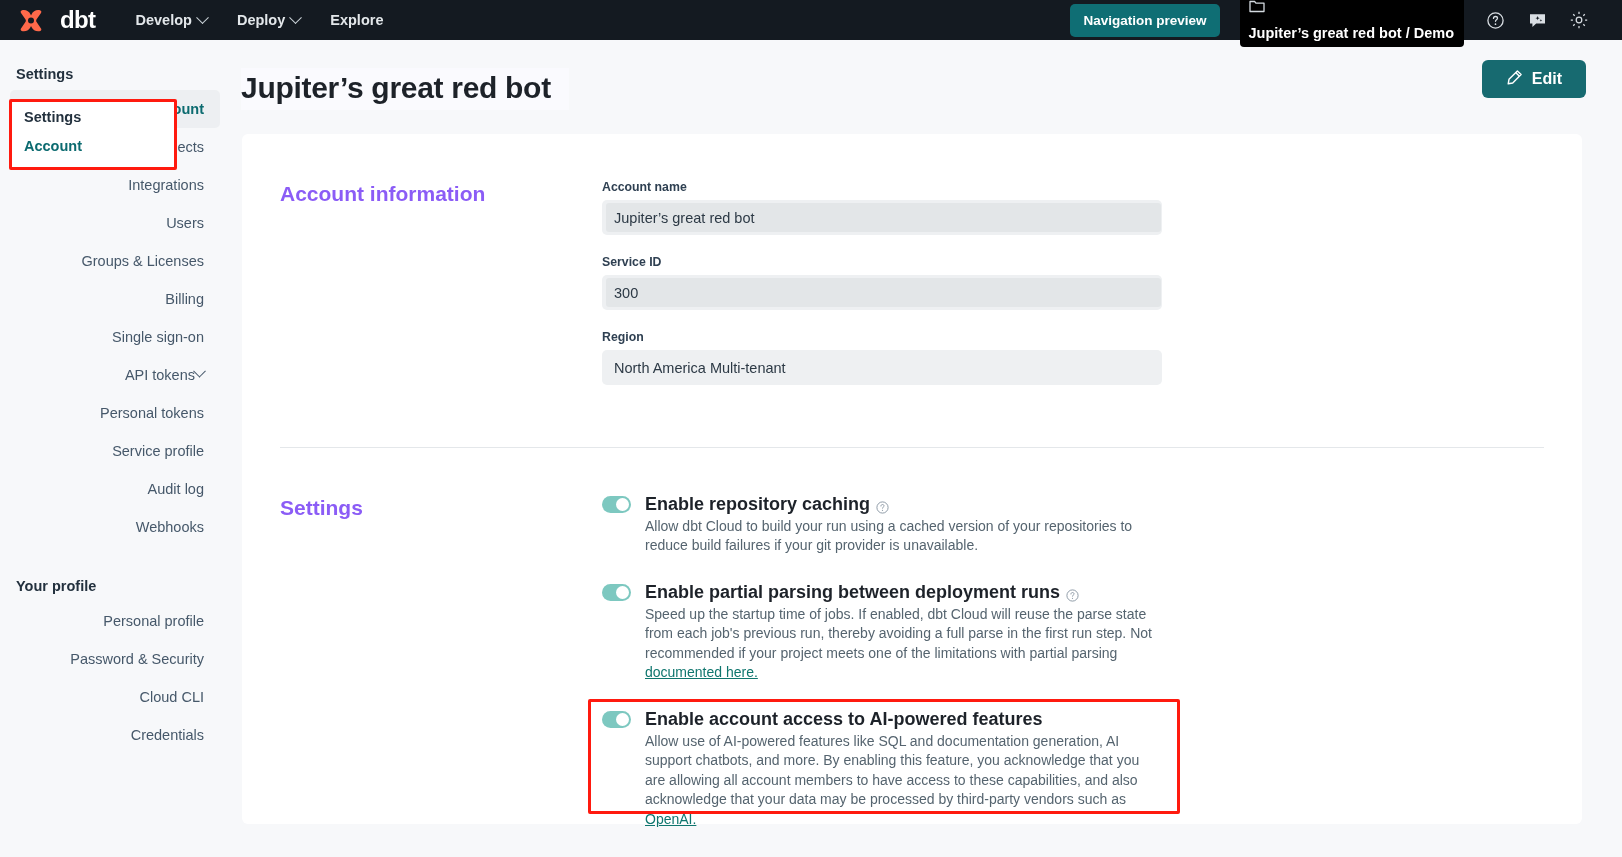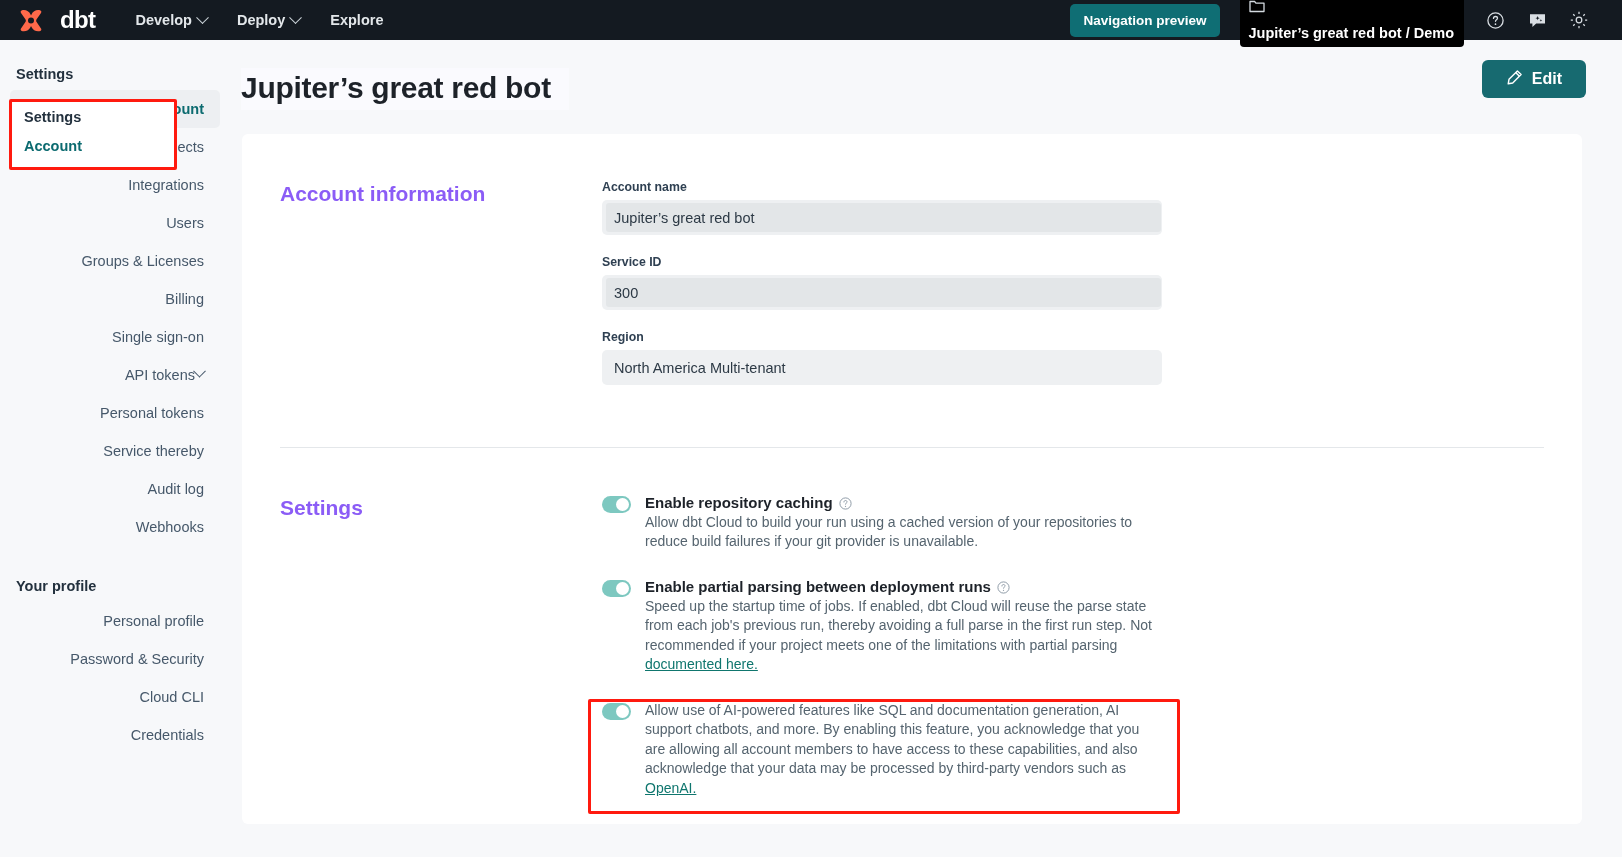--- a/index.html
+++ b/index.html
@@ -103,21 +103,21 @@
   .setting{ display:flex; gap:14px; margin-bottom:26px; position:relative; }
   .toggle{
     width:29px; height:17px; border-radius:9px; background:#7DC8C0; flex:none;
     position:relative; margin-top:2px; cursor:pointer;
   }
   .toggle::after{
     content:""; position:absolute; right:2px; top:2px; width:13px; height:13px;
     border-radius:50%; background:#fff;
   }
   .setting-title{
-    font-size:15px; font-weight:700; color:#1D2229; display:flex; align-items:center; gap:6px;
+    font-size:18px; font-weight:700; color:#1D2229; display:flex; align-items:center; gap:6px;
     margin-bottom:2px;
   }
   .setting-desc{ font-size:14px; color:#55646F; line-height:1.39; max-width:520px; }
   .setting-desc a{ color:#0f766e; text-decoration:underline; }
   .help-icon{ width:13px; height:13px; flex:none; }
 
   .ai-highlight{
     position:absolute; left:346px; top:565px; width:592px; height:115px;
     border:3px solid #FF1A0F; border-radius:2px; pointer-events:none; z-index:3;
   }
@@ -214,21 +214,21 @@
     <span>Single sign-on</span>
   </div>
   <div class="side-item">
     <span>API tokens</span>
     <i class="side-chevron"></i>
   </div>
   <div class="side-item sub">
     <span>Personal tokens</span>
   </div>
   <div class="side-item sub">
-    <span>Service thereby</span>
+    <span>Service profile</span>
   </div>
   <div class="side-item">
     <span>Audit log</span>
   </div>
   <div class="side-item">
     <span>Webhooks</span>
   </div>
 
   <div class="side-spacer"></div>
 
@@ -333,20 +333,23 @@
                 </svg>
               </span>
             </div>
             <div class="setting-desc"><span>Speed up the startup time of jobs. If enabled, dbt Cloud will reuse the parse state from each job's previous run, thereby avoiding a full parse in the first run step. Not recommended if your project meets one of the limitations with partial parsing </span><a href="#">documented here.</a></div>
           </div>
         </div>
 
         <div class="setting">
           <div class="toggle"></div>
           <div>
+            <div class="setting-title">
+              <span>Enable account access to AI-powered features</span>
+            </div>
             <div class="setting-desc"><span>Allow use of AI-powered features like SQL and documentation generation, AI support chatbots, and more. By enabling this feature, you acknowledge that you are allowing all account members to have access to these capabilities, and also acknowledge that your data may be processed by third-party vendors such as </span><a href="#">OpenAI.</a></div>
           </div>
         </div>
 
       </div>
     </div>
 
     <div class="ai-highlight"></div>
   </div>
 </div>

